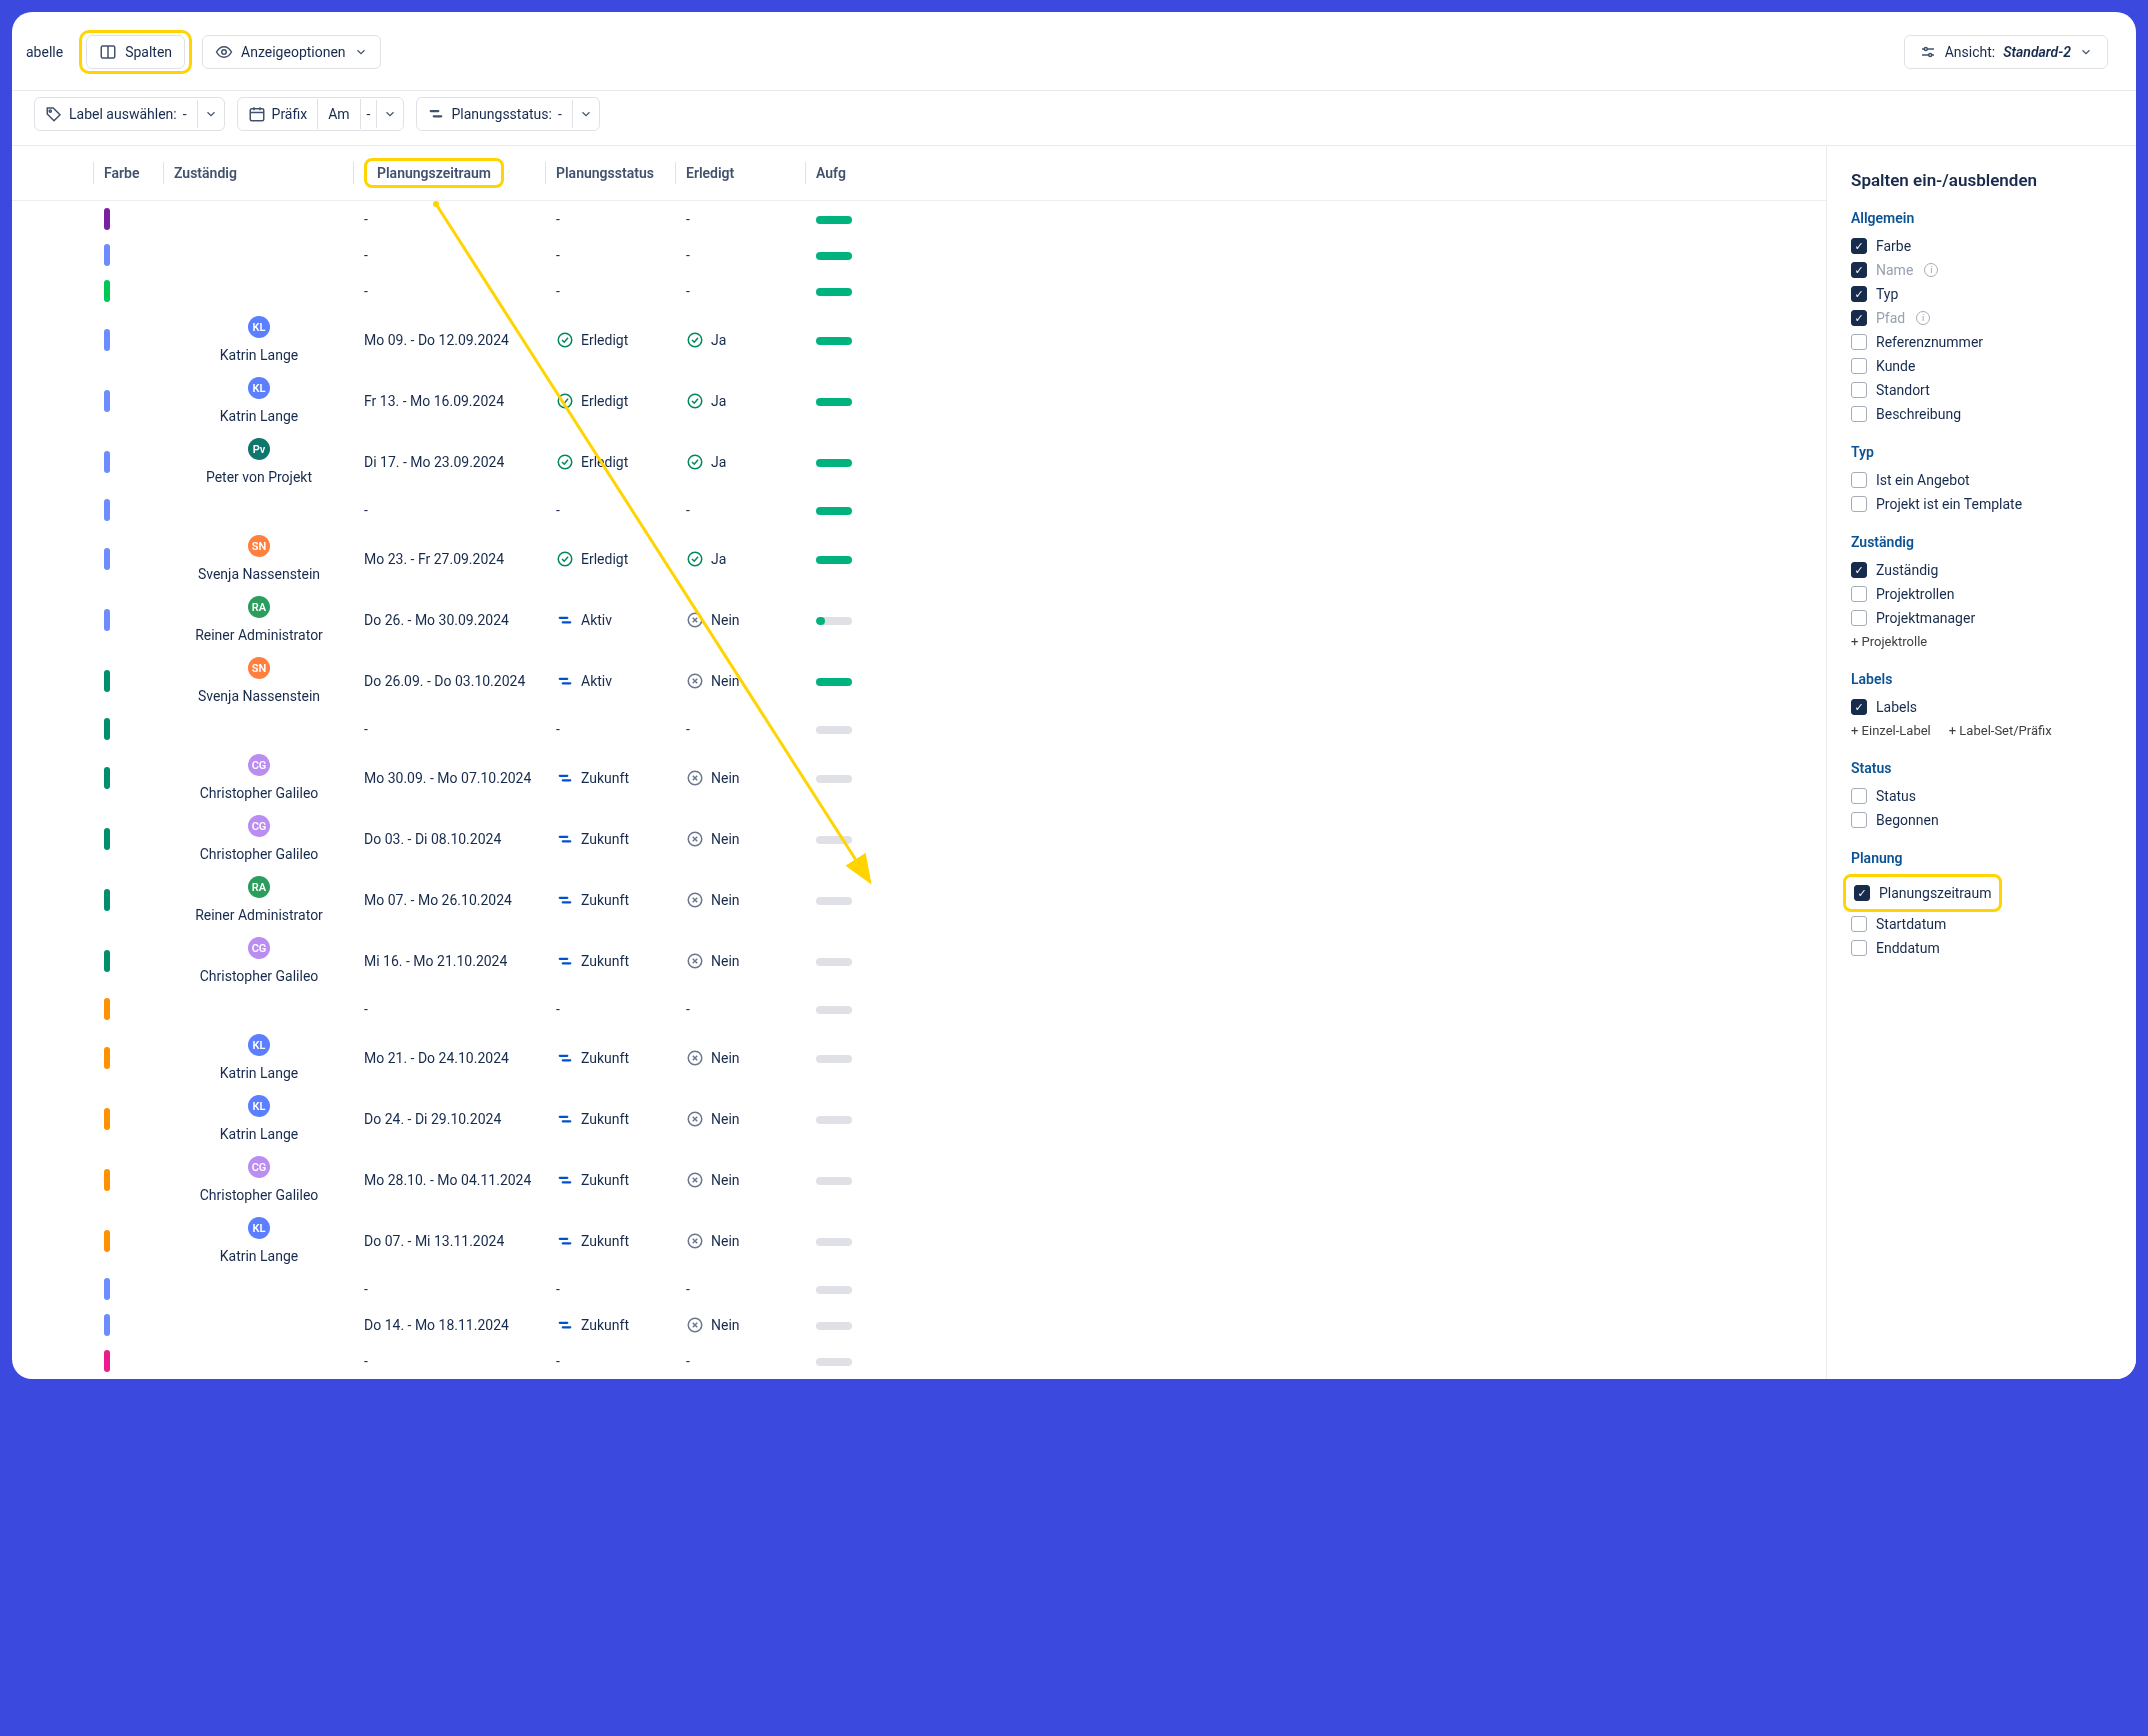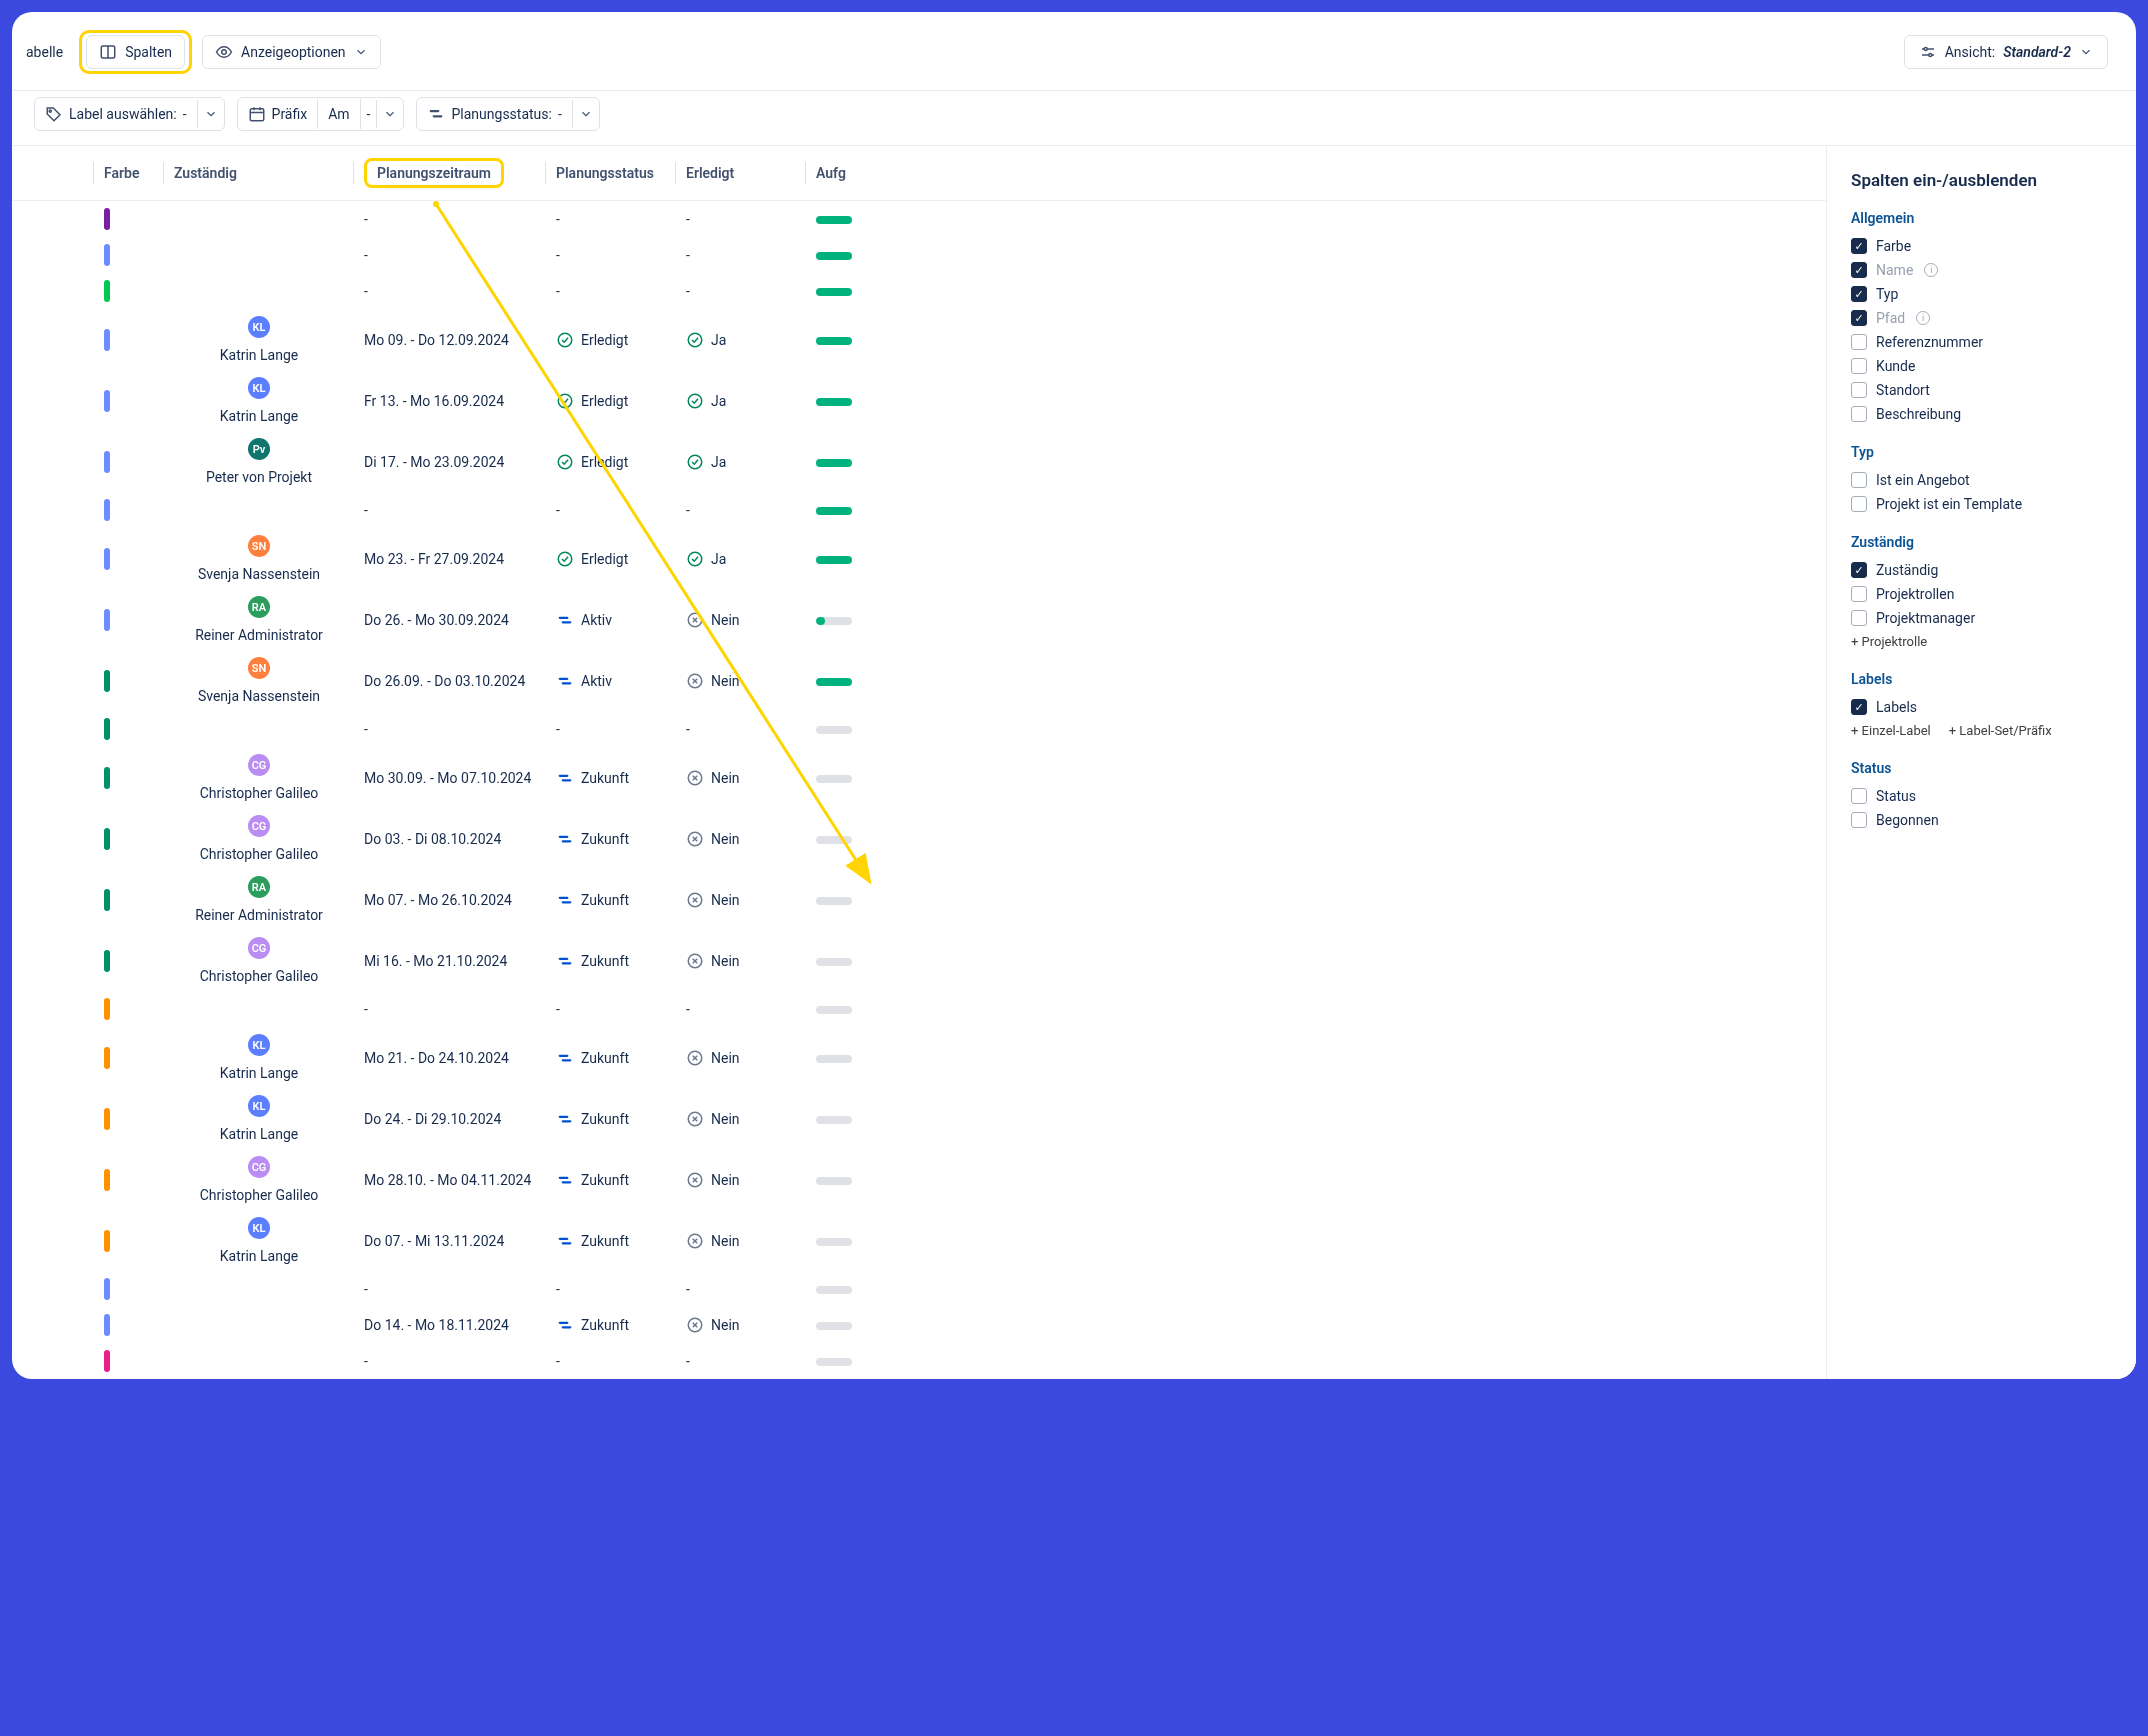--- a/index.html
+++ b/index.html
@@ -897,20 +897,37 @@
             <h3>Status</h3>
             <div class="sitem">
               <span class="chk"></span>
               <span>Status</span>
             </div>
             <div class="sitem">
               <span class="chk"></span>
               <span>Begonnen</span>
             </div>
           </div>
+          <div class="sgroup">
+            <h3>Planung</h3>
+            <div class="hl">
+              <div class="sitem">
+                <span class="chk checked"></span>
+                <span>Planungszeitraum</span>
+              </div>
+            </div>
+            <div class="sitem">
+              <span class="chk"></span>
+              <span>Startdatum</span>
+            </div>
+            <div class="sitem">
+              <span class="chk"></span>
+              <span>Enddatum</span>
+            </div>
+          </div>
         </div>
     </div>
   </div>
 
   <svg class="arrow-svg" width="1200" height="960">
     <defs>
       <marker id="arrowhead" markerWidth="10" markerHeight="8" refX="9" refY="4" orient="auto">
         <polygon points="0 0, 10 4, 0 8" fill="#ffd400"></polygon>
       </marker>
     </defs>

